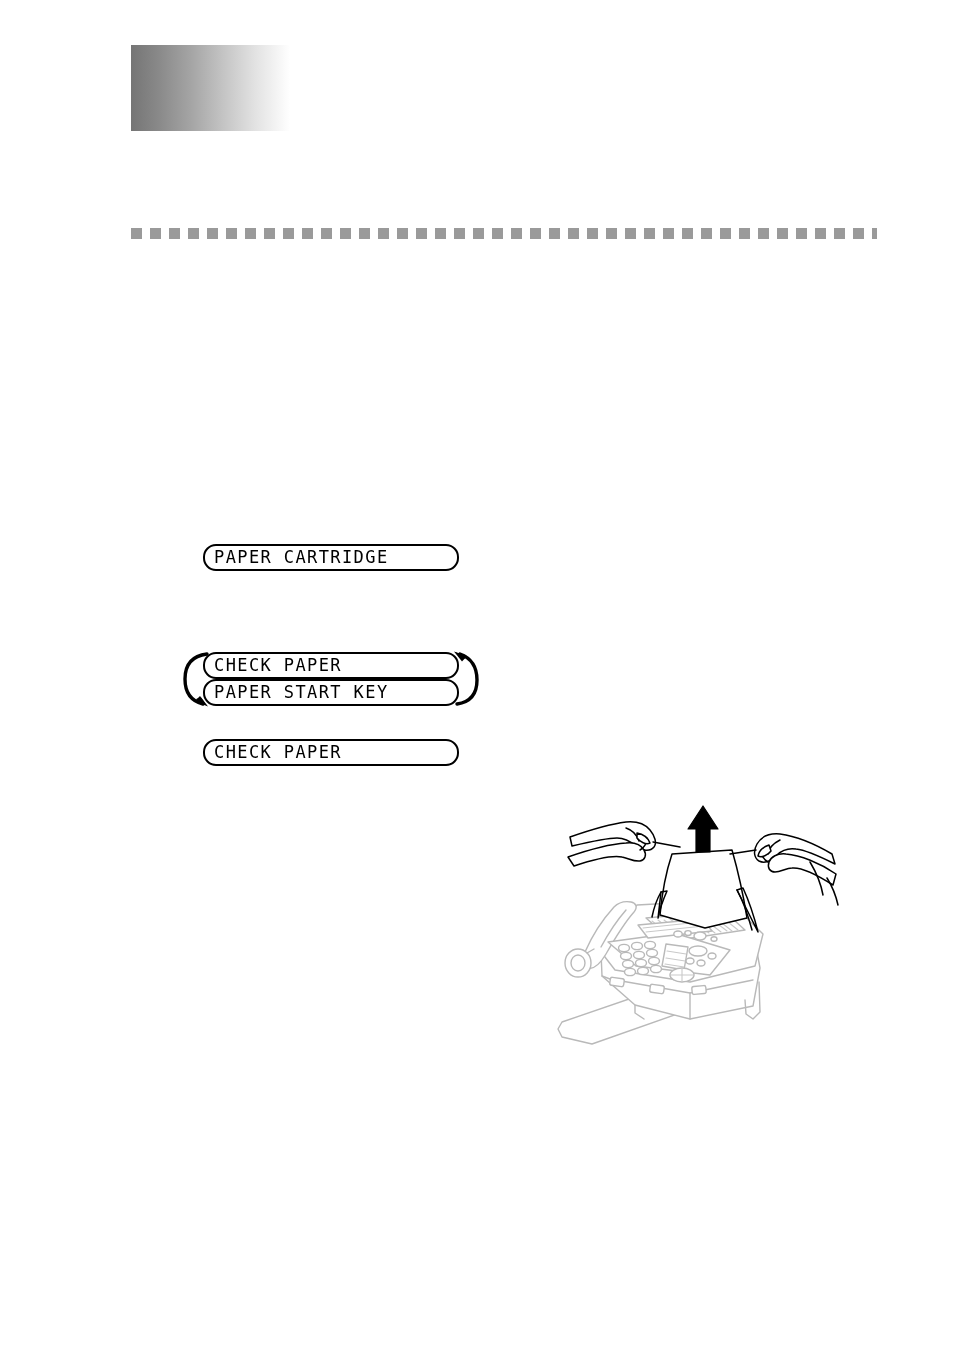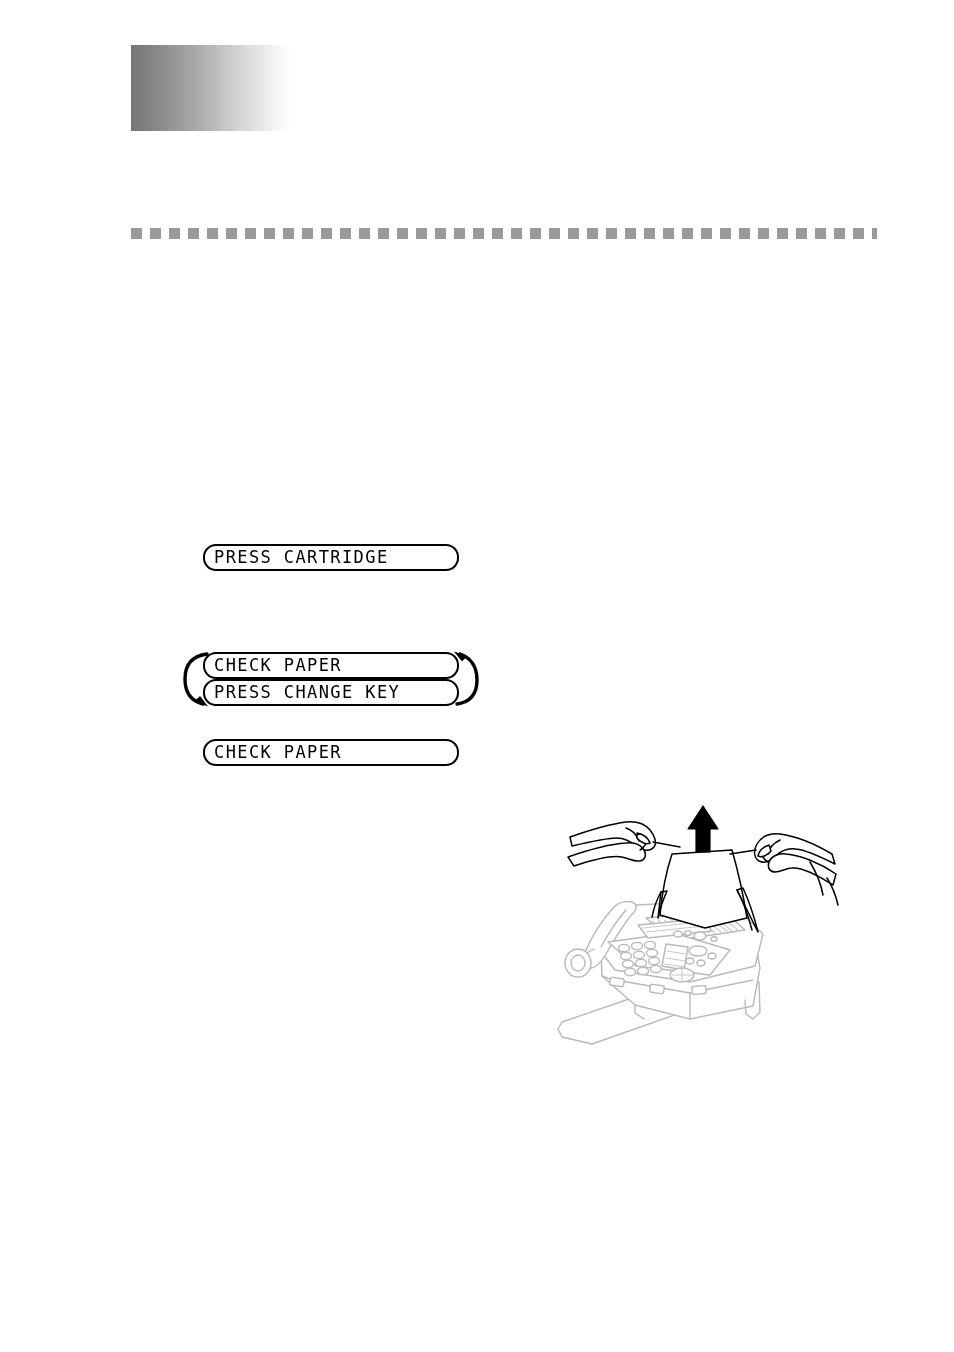--- a/index.html
+++ b/index.html
@@ -101,35 +101,35 @@
   }
 </style>
 </head>
 <body>
 
 <div id="header-gradient"></div>
 
 <div id="dotted-rule"></div>
 
 <div class="lcd-box" id="lcd-change-cartridge">
-  <span class="lcd-text">PRESS CARTRIDGE</span>
+  <span class="lcd-text">PAPER CARTRIDGE</span>
 </div>
 
 <svg id="alt-arrow-left" viewBox="0 0 28 62">
   <path d="M26 6 C10 8, 4 18, 4 31 C4 44, 10 53, 22 56" fill="none" stroke="#000000" stroke-width="3.4" stroke-linecap="round"></path>
   <polygon points="26,58 15,51 20,49.5" fill="#000000"></polygon>
   <polygon points="27,58.5 14,53 19,48" fill="#000000"></polygon>
 </svg>
 
 <div class="lcd-box" id="lcd-check-paper-1">
   <span class="lcd-text">CHECK PAPER</span>
 </div>
 
 <div class="lcd-box" id="lcd-press-start-key">
-  <span class="lcd-text">PRESS CHANGE KEY</span>
+  <span class="lcd-text">PAPER START KEY</span>
 </div>
 
 <svg id="alt-arrow-right" viewBox="0 0 28 62">
   <path d="M4 56 C18 54, 24 45, 24 32 C24 19, 18 10, 7 6" fill="none" stroke="#000000" stroke-width="3.4" stroke-linecap="round"></path>
   <polygon points="2,4 14,9 9,12" fill="#000000"></polygon>
   <polygon points="1,3.5 14,8 9,13.5" fill="#000000"></polygon>
 </svg>
 
 <div class="lcd-box" id="lcd-check-paper-2">
   <span class="lcd-text">CHECK PAPER</span>

